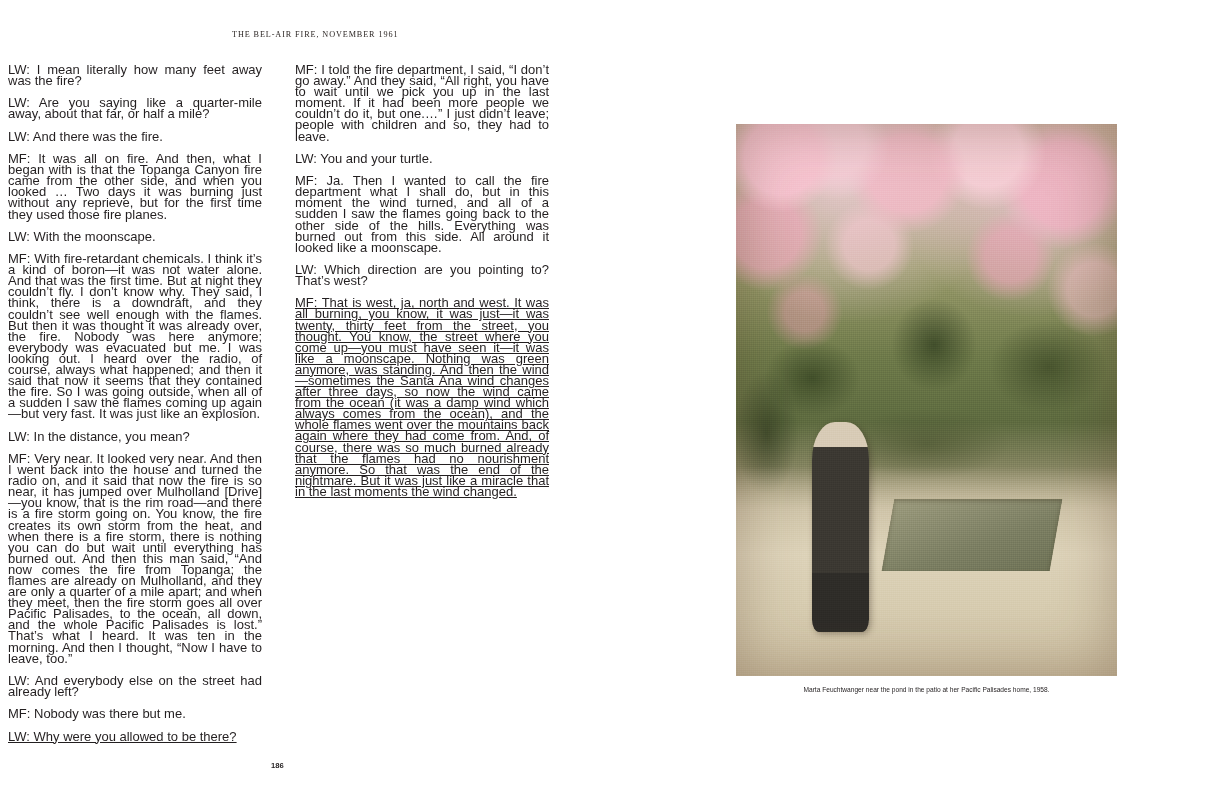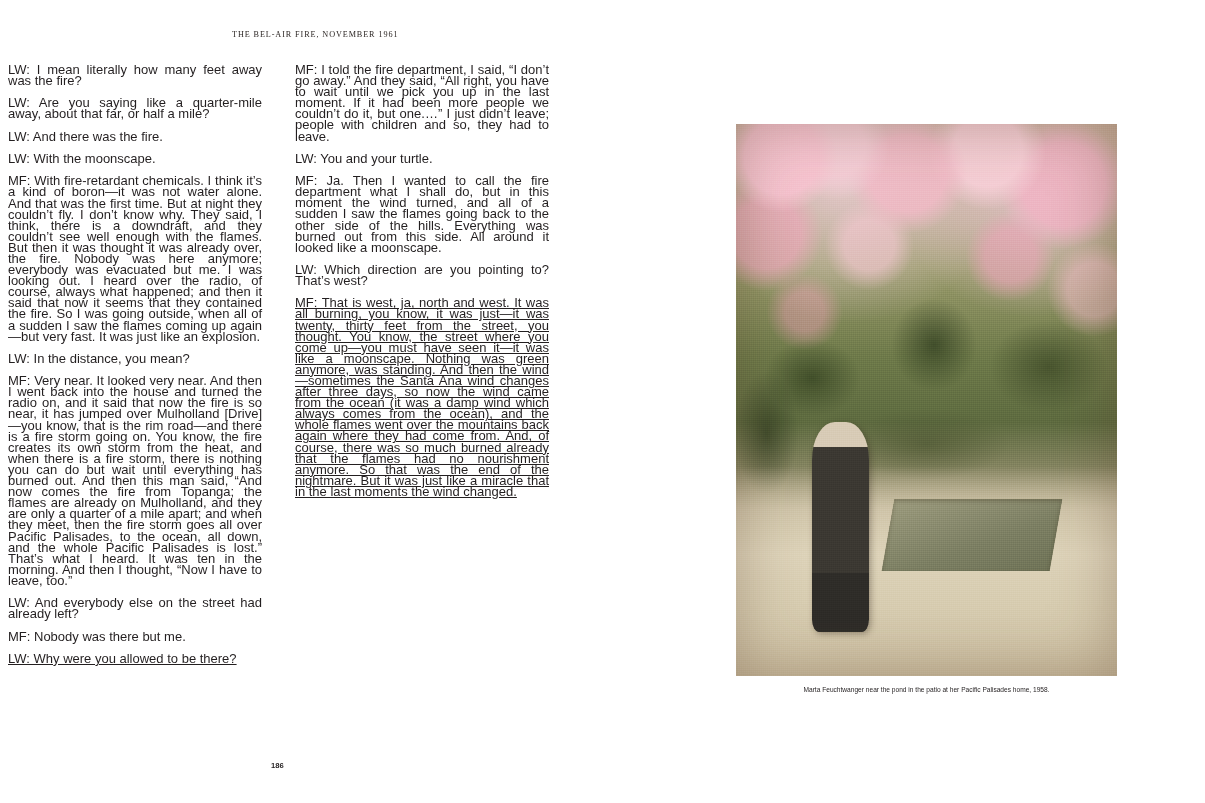--- a/index.html
+++ b/index.html
@@ -159,20 +159,21 @@
 <body>
 
 <div class="page">
 
   <div class="running-head">The Bel-Air Fire, November 1961</div>
 
   <div class="col col-1">
     <p class="para">LW: I mean literally how many feet away was the fire?</p>
     <p class="para">LW: Are you saying like a quarter-mile away, about that far, or half a mile?</p>
     <p class="para">LW: And there was the fire.</p>
+    <p class="para">MF: It was all on fire. And then, what I began with is that the Topanga Canyon fire came from the other side, and when you looked … Two days it was burning just without any reprieve, but for the first time they used those fire planes.</p>
     <p class="para">LW: With the moonscape.</p>
     <p class="para">MF: With fire-retardant chemicals. I think it’s a kind of boron—it was not water alone. And that was the first time. But at night they couldn’t fly. I don’t know why. They said, I think, there is a downdraft, and they couldn’t see well enough with the flames. But then it was thought it was already over, the fire. Nobody was here anymore; everybody was evacuated but me. I was looking out. I heard over the radio, of course, always what happened; and then it said that now it seems that they contained the fire. So I was going outside, when all of a sudden I saw the flames coming up again—but very fast. It was just like an explosion.</p>
     <p class="para">LW: In the distance, you mean?</p>
     <p class="para">MF: Very near. It looked very near. And then I went back into the house and turned the radio on, and it said that now the fire is so near, it has jumped over Mulholland [Drive]—you know, that is the rim road—and there is a fire storm going on. You know, the fire creates its own storm from the heat, and when there is a fire storm, there is nothing you can do but wait until everything has burned out. And then this man said, “And now comes the fire from Topanga; the flames are already on Mulholland, and they are only a quarter of a mile apart; and when they meet, then the fire storm goes all over Pacific Palisades, to the ocean, all down, and the whole Pacific Palisades is lost.” That’s what I heard. It was ten in the morning. And then I thought, “Now I have to leave, too.”</p>
     <p class="para">LW: And everybody else on the street had already left?</p>
     <p class="para">MF: Nobody was there but me.</p>
     <p class="para">LW: Why were you allowed to be there?</p>
   </div>
 
   <div class="col col-2">

